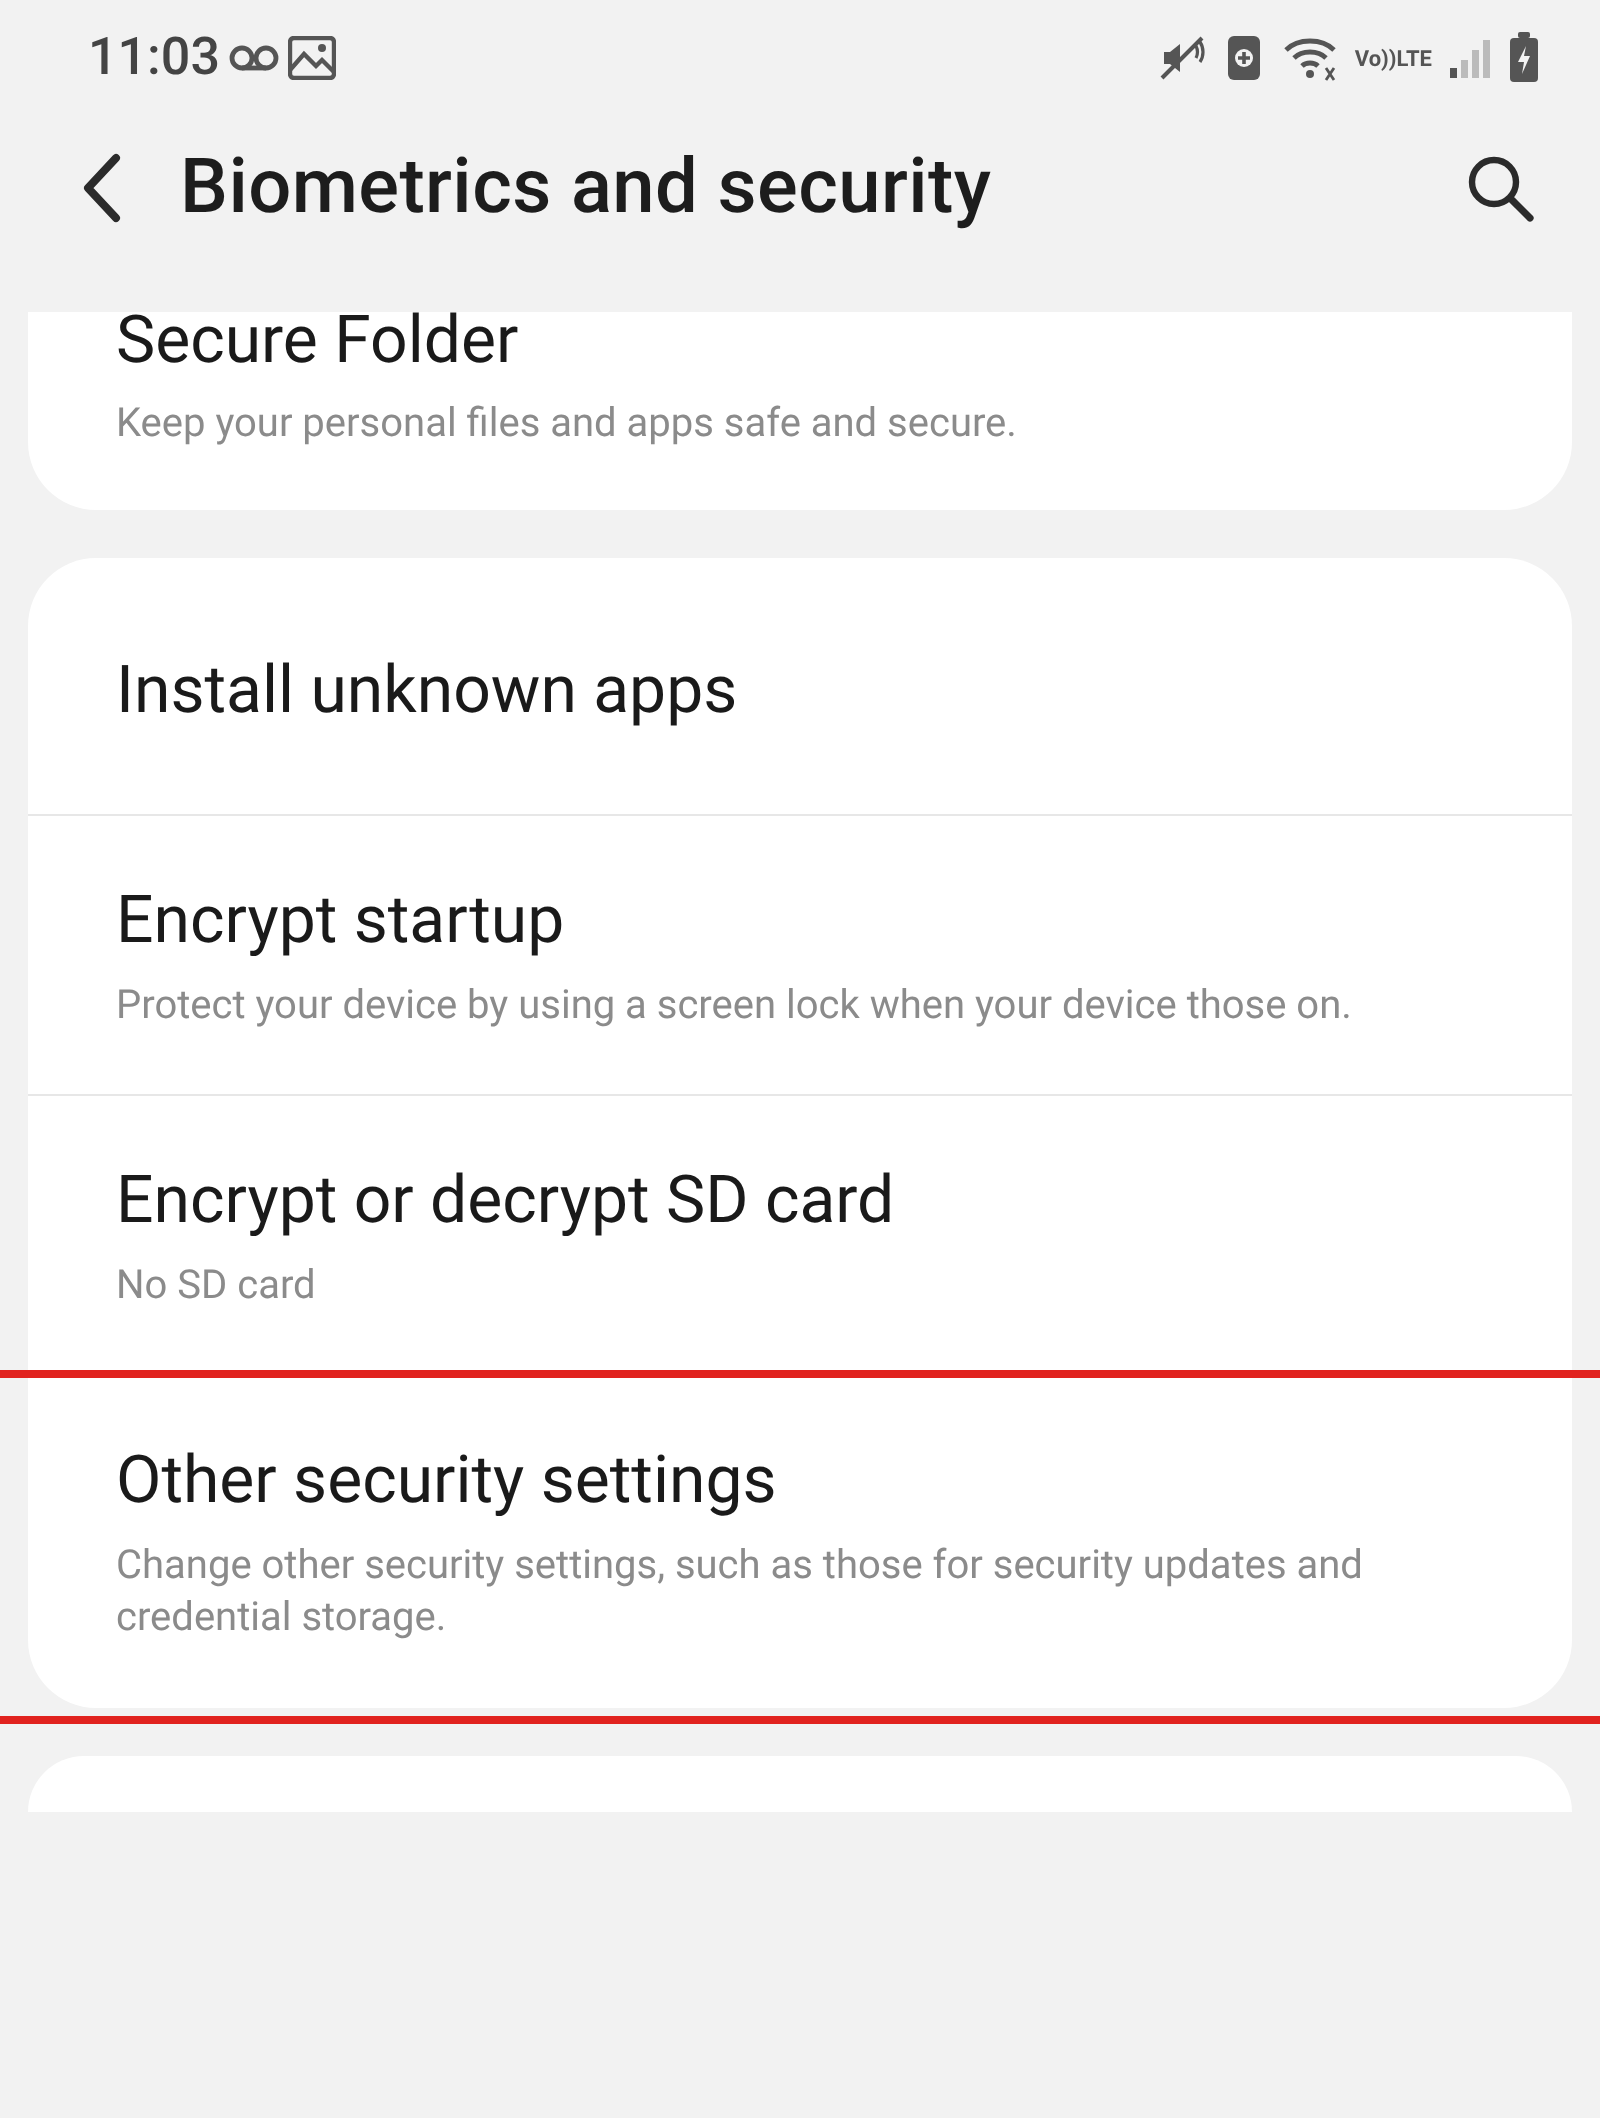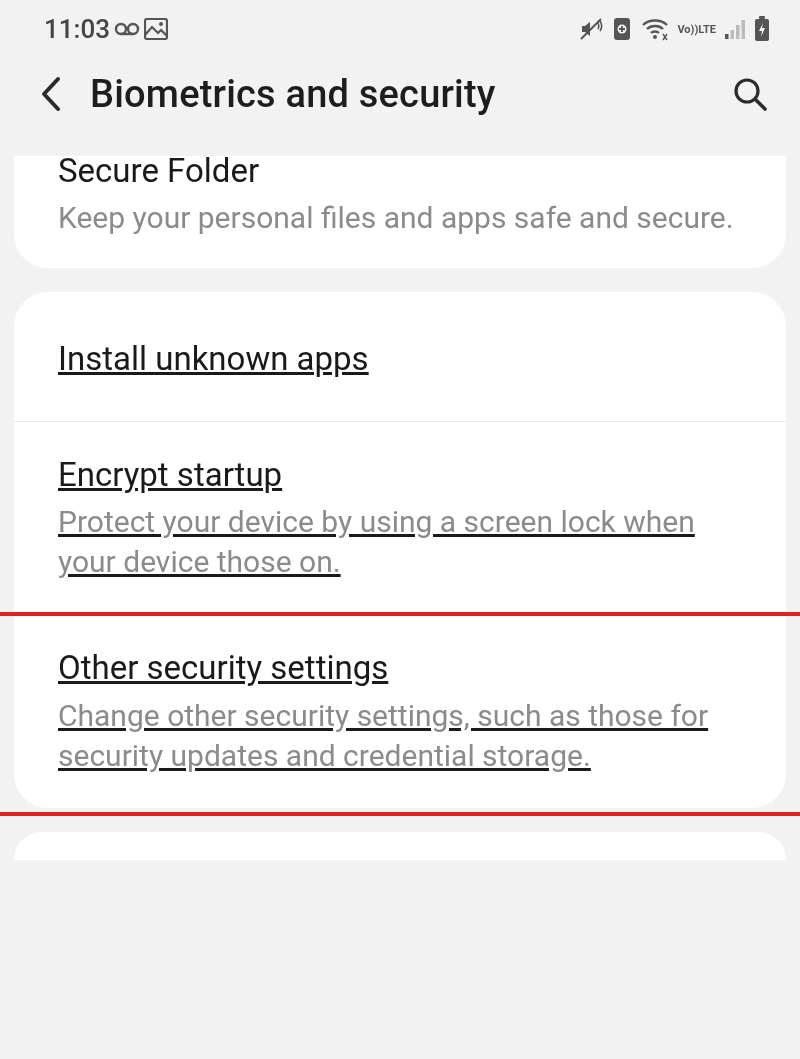--- a/index.html
+++ b/index.html
@@ -86,21 +86,21 @@
   }
   .row:last-child { border-bottom: none; }
 
   .row-title {
     font-size: 33px;
     font-weight: 400;
     color: #1a1a1a;
     line-height: 1.28;
   }
   .row-sub {
-    font-size: 30px;
+    font-size: 20px;
     color: #8b8b8b;
     line-height: 1.34;
     margin-top: 6px;
     font-weight: 400;
   }
   .row.clipped-top .row-title {
     
     margin-top: -24px;
   }
   .card.partial-top .row { padding-top: 18px; padding-bottom: 30px; }
@@ -113,21 +113,21 @@
     content: "";
     position: absolute;
     left: -28px;
     right: -28px;
     top: -3px;
     bottom: -8px;
     border: 4px solid #e1231f;
     pointer-events: none;
   }
 
-  .main-card .row { padding: 32px 44px; text-decoration: underline; }
+  .main-card .row { padding: 32px 44px; }
   .main-card .row:first-child { padding-top: 46px; padding-bottom: 40px; }
 </style>
 </head>
 <body>
 
 <div class="status-bar">
   <div class="status-left">
     <span>11:03</span>
     <span class="status-icon">
       <svg width="26" height="20" viewBox="0 0 26 20">
@@ -216,20 +216,24 @@
 
   <div class="row">
     <div class="row-title">Install unknown apps</div>
   </div>
 
   <div class="row">
     <div class="row-title">Encrypt startup</div>
     <div class="row-sub">Protect your device by using a screen lock when your device those on.</div>
   </div>
 
+  <div class="row">
+    <div class="row-title">Encrypt or decrypt SD card</div>
+    <div class="row-sub">No SD card</div>
+  </div>
 
   <div class="row highlight">
     <div class="row-title">Other security settings</div>
     <div class="row-sub">Change other security settings, such as those for security updates and credential storage.</div>
   </div>
 
 </div>
 
 <div class="card partial-bottom-peek"></div>
 

